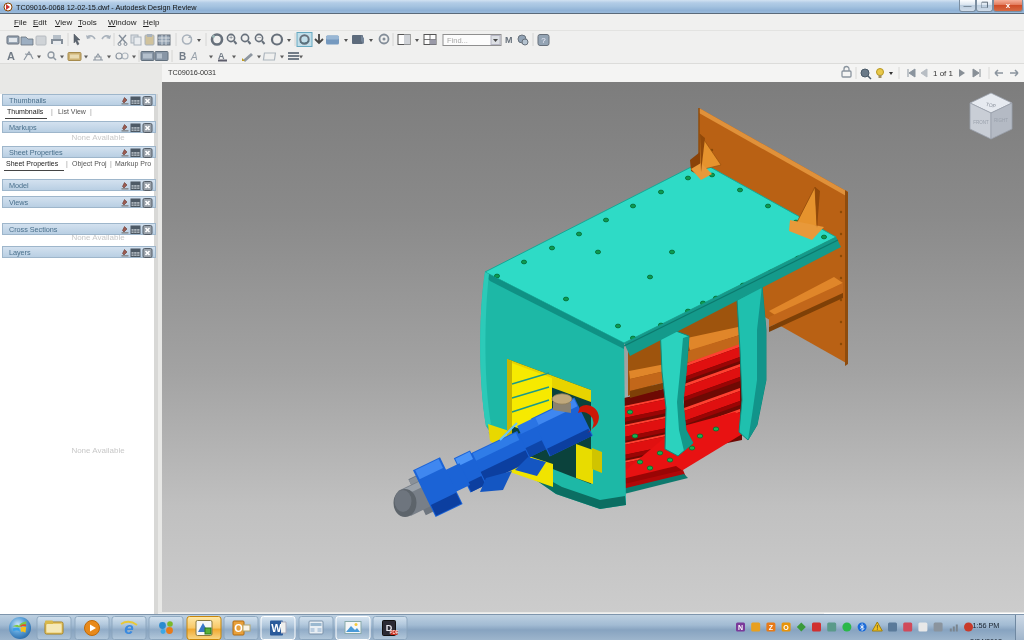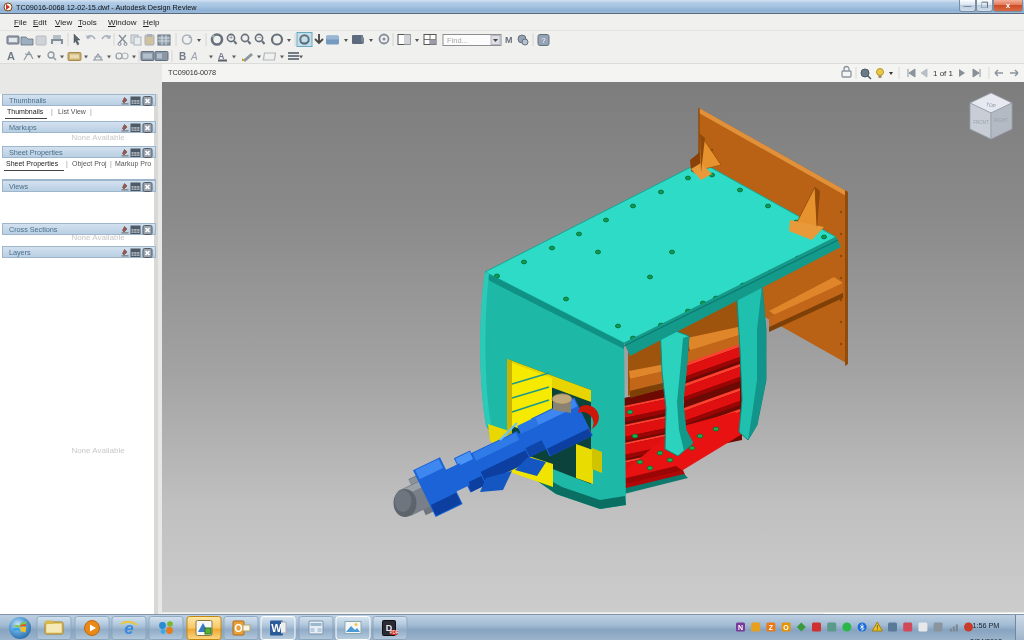--- a/index.html
+++ b/index.html
@@ -218,21 +218,21 @@
           </svg></div>
 <div class="phead" style="top:85px">Model<svg class="phicons" width="34" height="10" viewBox="0 0 34 10" style="top:1px">
             <path d="M3.5 5.5 L5.5 1.5 L8 4 L5 7 Z" fill="#9a5a50" stroke="#6a3a32" stroke-width="0.6"></path>
             <rect x="2.5" y="7" width="7" height="1.6" fill="#8a8f94"></rect>
             <rect x="12" y="1" width="9" height="7.5" fill="#aab3ba" stroke="#4a5560"></rect>
             <rect x="12" y="1" width="9" height="3" fill="#4e5a66"></rect>
             <path d="M14.8 4 v4.5 M17.8 4 v4.5 M12 6.2 h9" stroke="#5d6872" stroke-width="0.7"></path>
             <rect x="24" y="0.5" width="9" height="9" rx="1.5" fill="#9aa2ab" stroke="#555e68"></rect>
             <path d="M26.5 3 L30.5 7 M30.5 3 L26.5 7" stroke="#fff" stroke-width="1.6"></path>
           </svg></div>
-<div class="phead" style="top:86px">Views<svg class="phicons" width="34" height="10" viewBox="0 0 34 10" style="top:1px">
+<div class="phead" style="top:102px">Views<svg class="phicons" width="34" height="10" viewBox="0 0 34 10" style="top:1px">
             <path d="M3.5 5.5 L5.5 1.5 L8 4 L5 7 Z" fill="#9a5a50" stroke="#6a3a32" stroke-width="0.6"></path>
             <rect x="2.5" y="7" width="7" height="1.6" fill="#8a8f94"></rect>
             <rect x="12" y="1" width="9" height="7.5" fill="#aab3ba" stroke="#4a5560"></rect>
             <rect x="12" y="1" width="9" height="3" fill="#4e5a66"></rect>
             <path d="M14.8 4 v4.5 M17.8 4 v4.5 M12 6.2 h9" stroke="#5d6872" stroke-width="0.7"></path>
             <rect x="24" y="0.5" width="9" height="9" rx="1.5" fill="#9aa2ab" stroke="#555e68"></rect>
             <path d="M26.5 3 L30.5 7 M30.5 3 L26.5 7" stroke="#fff" stroke-width="1.6"></path>
           </svg></div>
 <div class="phead" style="top:129px">Cross Sections<svg class="phicons" width="34" height="10" viewBox="0 0 34 10" style="top:1px">
             <path d="M3.5 5.5 L5.5 1.5 L8 4 L5 7 Z" fill="#9a5a50" stroke="#6a3a32" stroke-width="0.6"></path>
@@ -265,21 +265,21 @@
   <span class="sep" style="left:64px">|</span>
           <span class="t" style="left:70px;color:#555">Object Proj</span>
   <span class="sep" style="left:108px">|</span>
           <span class="t" style="left:113px;color:#555">Markup Pro</span>
 </div>
 <div class="navail" style="top:39px">None Available</div>
 <div class="navail" style="top:139px">None Available</div>
 <div class="navail" style="top:352px">None Available</div>
       </div>
     <div id="canvasbar">
-        <span id="cb-tab">TC09016-0078</span>
+        <span id="cb-tab">TC09016-0031</span>
         <svg width="862" height="18" viewBox="0 0 862 18" style="position:absolute;left:0;top:0">
           <rect x="680" y="7" width="9" height="6" rx="1" fill="none" stroke="#8a949e" stroke-width="1.3"></rect>
           <path d="M682 7 v-2 a2.5 2.5 0 0 1 5 0 v2" fill="none" stroke="#8a949e" stroke-width="1.3"></path>
           <line x1="694" y1="3" x2="694" y2="15" stroke="#d8d8d6"></line>
           <circle cx="703" cy="9" r="4" fill="#6a7a88" stroke="#4a5a68"></circle>
           <line x1="706" y1="12" x2="709" y2="15" stroke="#4a5a68" stroke-width="1.5"></line>
           <circle cx="718" cy="8" r="3.5" fill="#e8c84a" stroke="#b89820"></circle>
           <rect x="716.5" y="11" width="3" height="3" fill="#a09060"></rect>
           <path d="M727 8 l4 0 -2 3 z" fill="#333"></path>
           <line x1="737" y1="3" x2="737" y2="15" stroke="#d8d8d6"></line>

